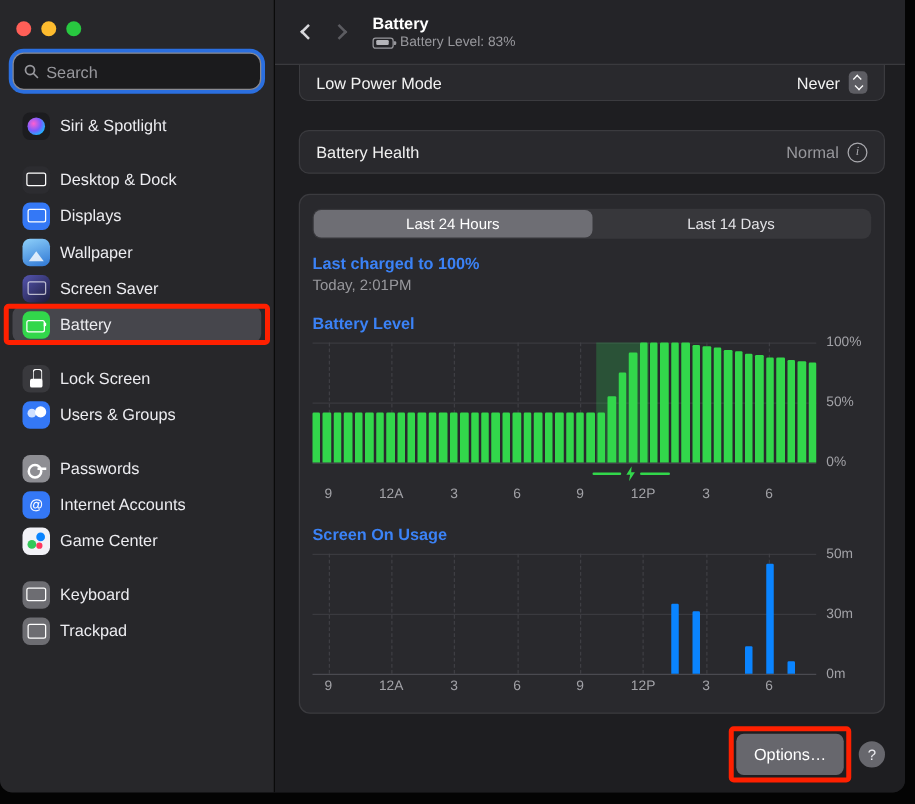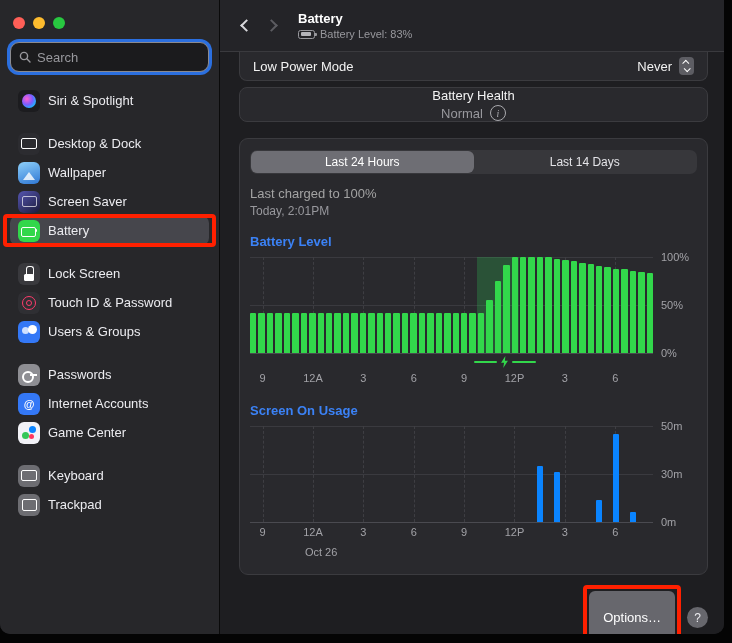--- a/index.html
+++ b/index.html
@@ -65,37 +65,37 @@
   .hdr-title { font-size:13px; font-weight:bold; color:#fff; }
   .hdr-sub { font-size:11px; color:#98989d; display:flex; align-items:center; gap:5px; margin-top:2px; }
   .batt-glyph { width:17px; height:9px; border:1px solid #98989d; border-radius:2.5px; position:relative; }
   .batt-glyph::before { content:""; position:absolute; inset:1.5px; right:3.5px; background:#b5b5ba; border-radius:1px; }
   .batt-glyph::after { content:""; position:absolute; left:calc(100% + 1px); top:2.5px; width:2px; height:3px; background:#98989d; border-radius:0 1px 1px 0; }
 
   .content { flex:1; padding:0 16px 0 19px; position:relative; min-width:0; }
   .row-card { background:#29292d; border:1px solid #3b3b3f; border-radius:8px; display:flex;
               align-items:center; justify-content:space-between; padding:0 13px; color:#f2f2f2; font-size:13px; }
   .row-card.cut { border-radius:0 0 8px 8px; border-top:none; height:29px; }
-  .row-card.health { margin-top:6px; height:35px;flex-direction:column; }
+  .row-card.health { margin-top:23px; height:35px; }
   .row-right { display:flex; align-items:center; gap:7px; color:#f2f2f2; }
   .muted { color:#98989d; }
   .popup-icon { width:15px; height:18px; background:#5d5d63; border-radius:4px; display:flex;
                 flex-direction:column; align-items:center; justify-content:center; gap:2px; cursor:pointer; }
   .mini-chev { width:5px; height:5px; border-left:1.6px solid #fff; border-top:1.6px solid #fff; }
   .mini-chev.up { transform:rotate(45deg) translateY(1px); }
   .mini-chev.down { transform:rotate(225deg) translateY(1px); }
   .info-icon { width:16px; height:16px; border-radius:50%; border:1.3px solid #a9a9ae; color:#a9a9ae;
                font-size:10px; font-style:italic; font-family:"Liberation Serif", serif;
                display:flex; align-items:center; justify-content:center; cursor:pointer; }
 
   .usage-card { margin-top:16px; background:#29292d; border:1px solid #3b3b3f; border-radius:9px; padding:11px 10px 12px; }
   .seg { display:flex; background:#37373b; border-radius:7px; padding:1px; height:24px; }
   .seg-item { flex:1; display:flex; align-items:center; justify-content:center; font-size:12px; color:#e3e3e7; border-radius:6px; cursor:pointer; }
   .seg-item.sel { background:#6e6e74; color:#fff; }
-  .charged-title { margin-top:12px; font-size:13px; font-weight:normal; color:#a3a3a3; }
+  .charged-title { margin-top:12px; font-size:13px; font-weight:bold; color:#3b82f6; }
   .charged-sub { margin-top:3px; font-size:12px; color:#98989d; }
   .chart-title { margin-top:16px; font-size:13px; font-weight:bold; color:#3b82f6; }
 
   .chart-wrap { position:relative; height:96px; margin-right:44px; margin-top:8px; }
   .plot { position:absolute; inset:0; display:flex; align-items:flex-end; gap:2px; z-index:1; }
   .bar { flex:1 1 0; min-width:0; border-radius:1px 1px 0 0; }
   .grid-h { position:absolute; left:0; right:0; height:1px; background:#3a3a3f; z-index:0; }
   .grid-h.base { background:#4a4a50; }
   .grid-v { position:absolute; top:0; bottom:0; width:0; border-left:1px dashed #3e3e43; z-index:0; }
   .ylab { position:absolute; left:calc(100% + 8px); transform:translateY(-50%); font-size:11px; color:#a2a2a7; white-space:nowrap; }
@@ -103,21 +103,21 @@
   .bolt-row { position:relative; height:12px; margin-right:44px; margin-top:3px; }
   .bolt-inner { position:absolute; left:55.5%; width:15.5%; top:0; bottom:0; display:flex; align-items:center; gap:3px; }
   .bolt-line { flex:1; height:2.5px; background:var(--green,#32d74b); border-radius:2px; }
   .xrow { position:relative; height:15px; margin-right:44px; margin-top:4px; }
   .xlab { position:absolute; top:0; transform:translateX(-50%); font-size:11px; color:#a2a2a7; white-space:nowrap; }
   .date-row { position:relative; height:16px; margin-right:44px; margin-top:5px; }
   .date-row .xlab { transform:none; }
 
   .footer { display:flex; justify-content:flex-end; align-items:center; gap:12px; margin-top:16px; }
   .options-btn { background:#67676d; color:#fff; font-size:13px; border:none; border-radius:6px;
-                 padding:19px 14px; font-family:"Liberation Sans", sans-serif; cursor:pointer; }
+                 padding:9px 14px; font-family:"Liberation Sans", sans-serif; cursor:pointer; }
   .help-btn { width:21px; height:21px; border-radius:50%; background:#67676d; color:#ececf0; font-size:12px;
               display:flex; align-items:center; justify-content:center; cursor:pointer; }
 
   .annot { position:absolute; border:4px solid var(--annot,#ff2000); border-radius:4px; pointer-events:none; z-index:40; }
   .side-item .annot { inset:-2px -7px; }
   .annot-wrap { position:relative; display:inline-flex; }
   .annot-wrap .annot { inset:-6px -6px; }
 </style>
 </head>
 <body>
@@ -143,41 +143,41 @@
             <span class="sicon siri" style="background: rgb(28, 28, 31);"></span>
             <span>Siri &amp; Spotlight</span>
           </div>
         </div>
         <div class="side-group">
           <div class="side-item">
             <span class="sicon desktop" style="background: rgb(44, 44, 48);"></span>
             <span>Desktop &amp; Dock</span>
           </div>
           <div class="side-item">
+            <span class="sicon displays" style="background: rgb(52, 120, 246);"></span>
+            <span>Displays</span>
+          </div>
+          <div class="side-item">
             <span class="sicon wallpaper" style="background: rgb(88, 174, 240);"></span>
             <span>Wallpaper</span>
           </div>
           <div class="side-item">
             <span class="sicon screensaver" style="background: rgb(59, 59, 122);"></span>
             <span>Screen Saver</span>
           </div>
           <div class="side-item selected">
             <span class="sicon battery" style="background: rgb(50, 215, 75);"></span>
             <span>Battery</span>
             <span class="annot"></span>
           </div>
         </div>
         <div class="side-group">
           <div class="side-item">
             <span class="sicon lock" style="background: rgb(57, 57, 61);"></span>
             <span>Lock Screen</span>
-          </div>
-          <div class="side-item">
-            <span class="sicon touchid" style="background: rgb(47, 47, 51);"></span>
-            <span>Touch ID &amp; Password</span>
           </div>
           <div class="side-item">
             <span class="sicon users" style="background: rgb(52, 120, 246);"></span>
             <span>Users &amp; Groups</span>
           </div>
         </div>
         <div class="side-group">
           <div class="side-item">
             <span class="sicon passwords" style="background: rgb(142, 142, 147);"></span>
             <span>Passwords</span>
@@ -408,23 +408,20 @@
           <div class="xrow" id="xrow-screen">
               <div class="xlab" style="left: 3.125%;">9</div>
               <div class="xlab" style="left: 15.625%;">12A</div>
               <div class="xlab" style="left: 28.125%;">3</div>
               <div class="xlab" style="left: 40.625%;">6</div>
               <div class="xlab" style="left: 53.125%;">9</div>
               <div class="xlab" style="left: 65.625%;">12P</div>
               <div class="xlab" style="left: 78.125%;">3</div>
               <div class="xlab" style="left: 90.625%;">6</div>
             </div>
-          <div class="date-row">
-            <span class="xlab" id="date-label" style="left: 13.625%;">Oct 26</span>
-          </div>
         </div>
       </div>
 
       <div class="footer">
         <span class="annot-wrap">
           <button class="options-btn">Options…</button>
           <span class="annot"></span>
         </span>
         <div class="help-btn">?</div>
       </div>

